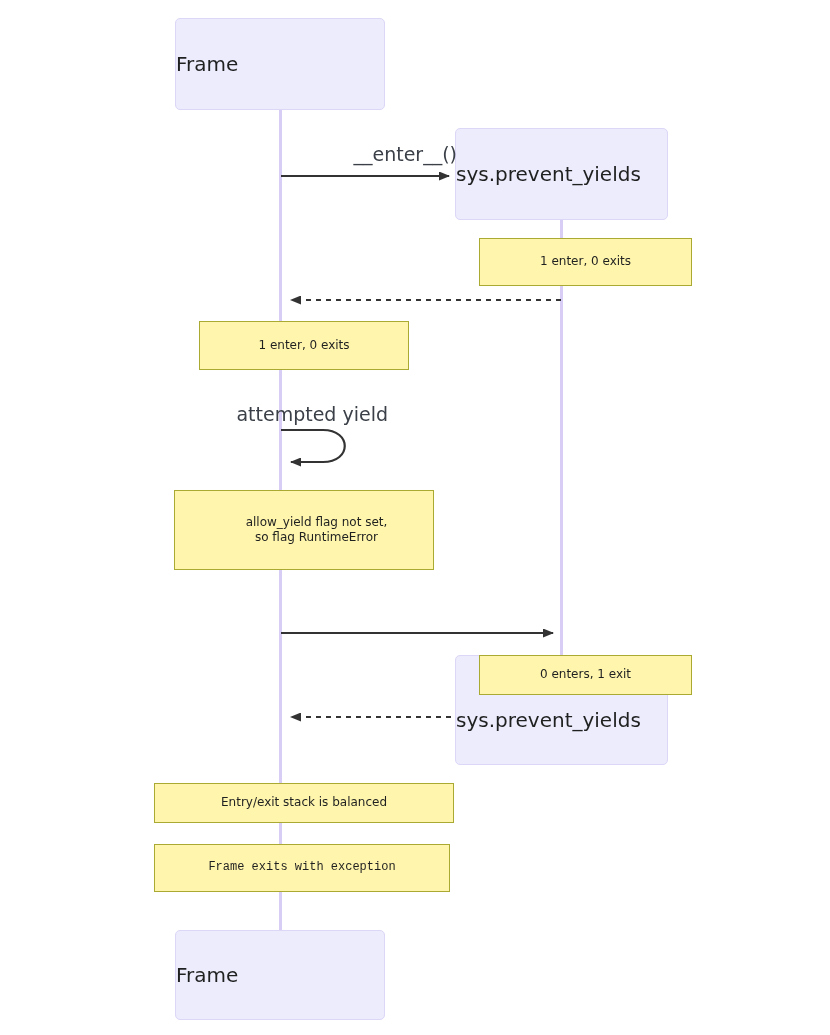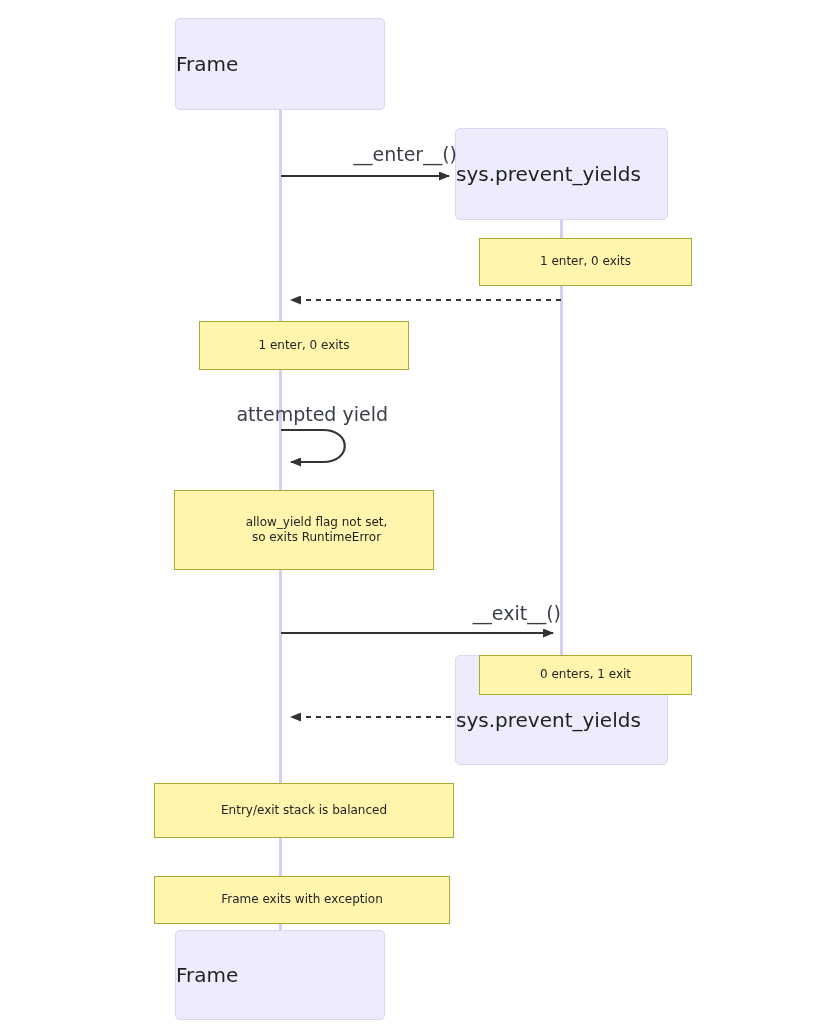--- a/index.html
+++ b/index.html
@@ -123,44 +123,41 @@
   </div>
 
   <div class="msg-label" style="left:281px; top:143px; width:176px;">
     <span>__enter__()</span>
   </div>
 
   <div class="msg-label" style="left:198px; top:403px; width:166px;margin-left:24px;">
     <span>attempted yield</span>
   </div>
 
-  <div class="msg-label" style="left:281px; top:602px; width:280px;">
-    <span>__exit__()</span>
-  </div>
 
   <div class="note-box" style="left:455px; top:238px; width:213px; height:48px;">
     <span>1 enter, 0 exits</span>
   </div>
 
   <div class="note-box" style="left:175px; top:321px; width:210px; height:49px;">
     <span>1 enter, 0 exits</span>
   </div>
 
   <div class="note-box" style="left:150px; top:490px; width:260px; height:80px;padding-left:25px;">
     <span>
       <span>allow_yield flag not set,</span><br>
-      <span>so exits RuntimeError</span>
+      <span>so flag RuntimeError</span>
     </span>
   </div>
 
   <div class="note-box" style="left:455px; top:655px; width:213px; height:40px;">
     <span>0 enters, 1 exit</span>
   </div>
 
-  <div class="note-box" style="left:130px; top:783px; width:300px; height:55px;text-align:center;">
+  <div class="note-box" style="left:130px; top:783px; width:300px; height:40px;text-align:center;">
     <span>Entry/exit stack is balanced</span>
   </div>
 
-  <div class="note-box" style="left:130px; top:876px; width:296px; height:48px;">
+  <div class="note-box" style="left:130px; top:844px; width:296px; height:48px;font-family:Liberation Mono, monospace;">
     <span>Frame exits with exception</span>
   </div>
 
 </div>
 
 </body></html>

